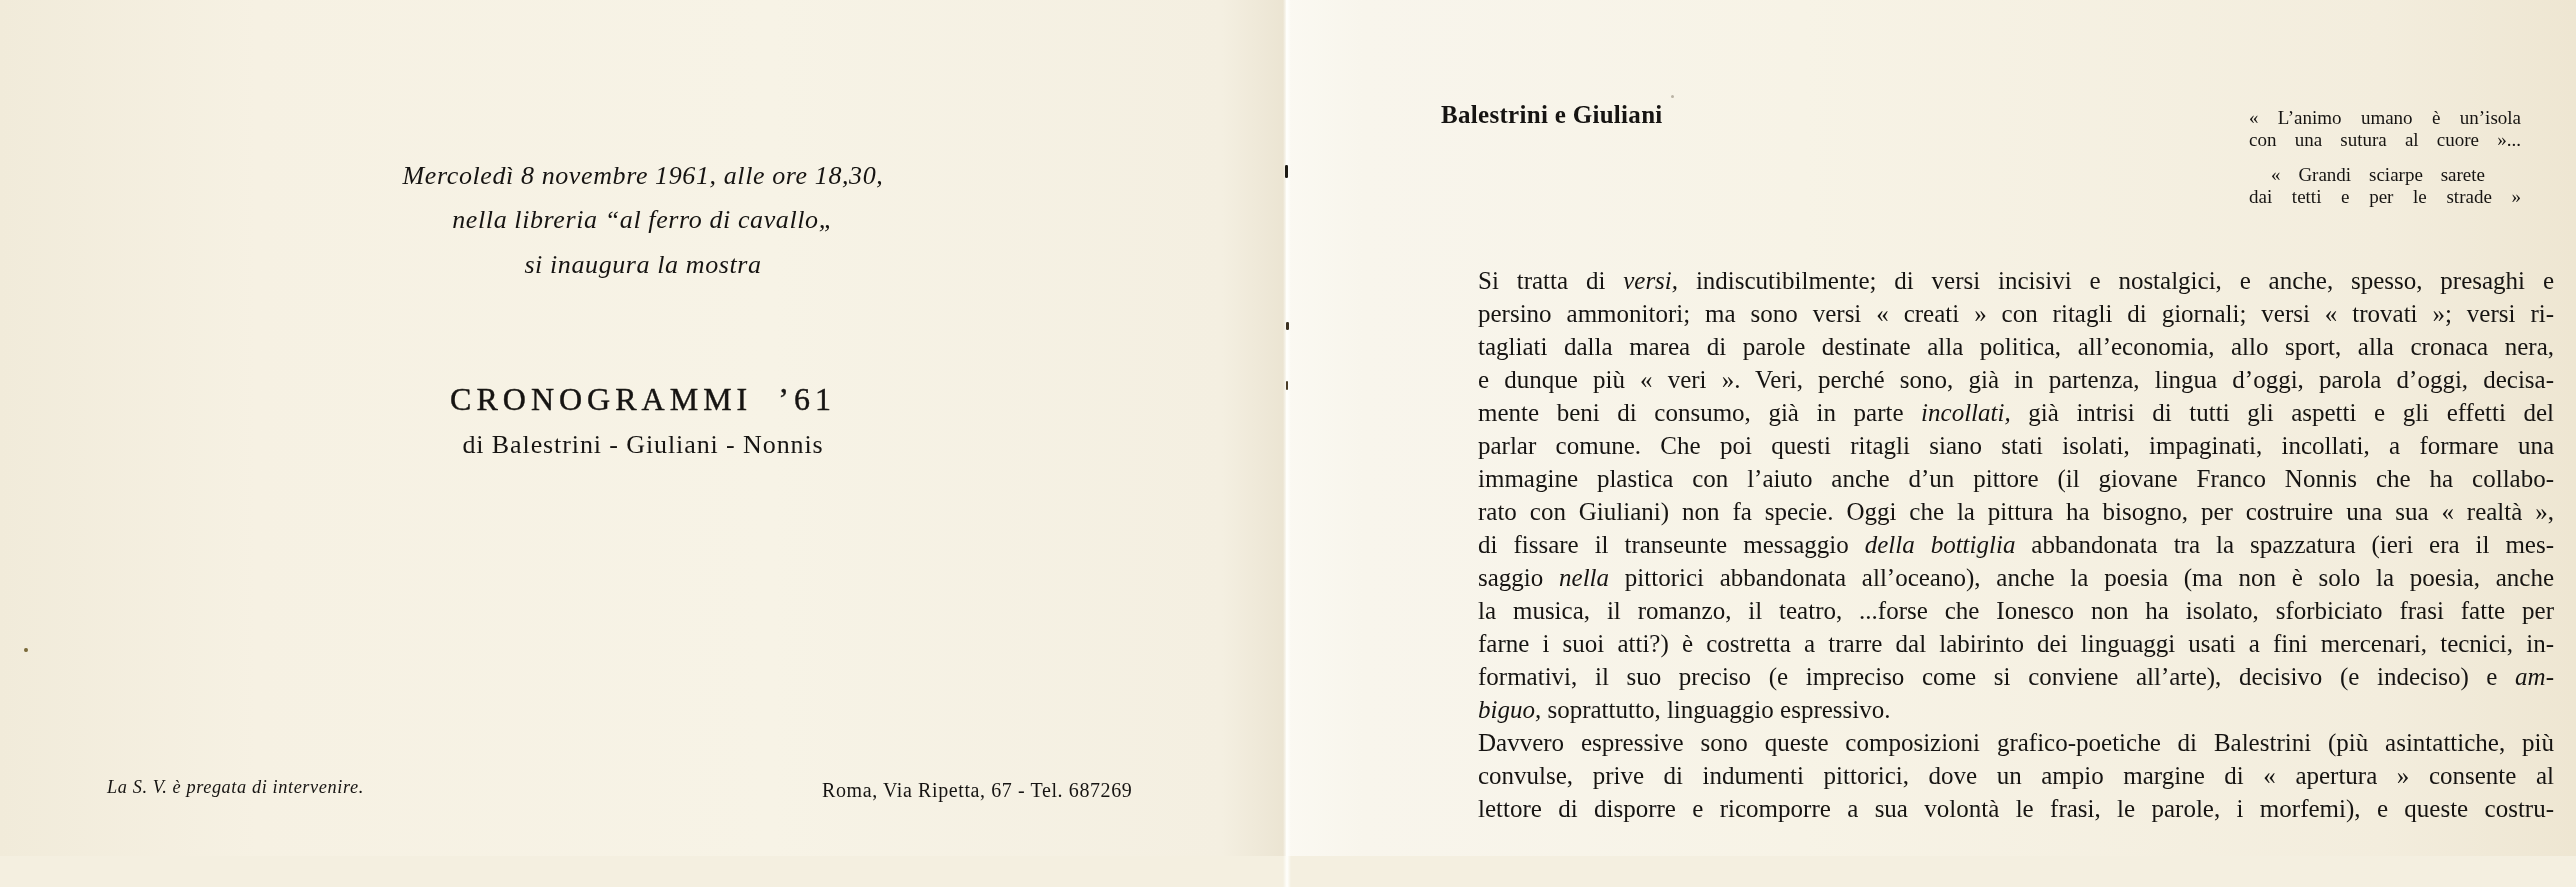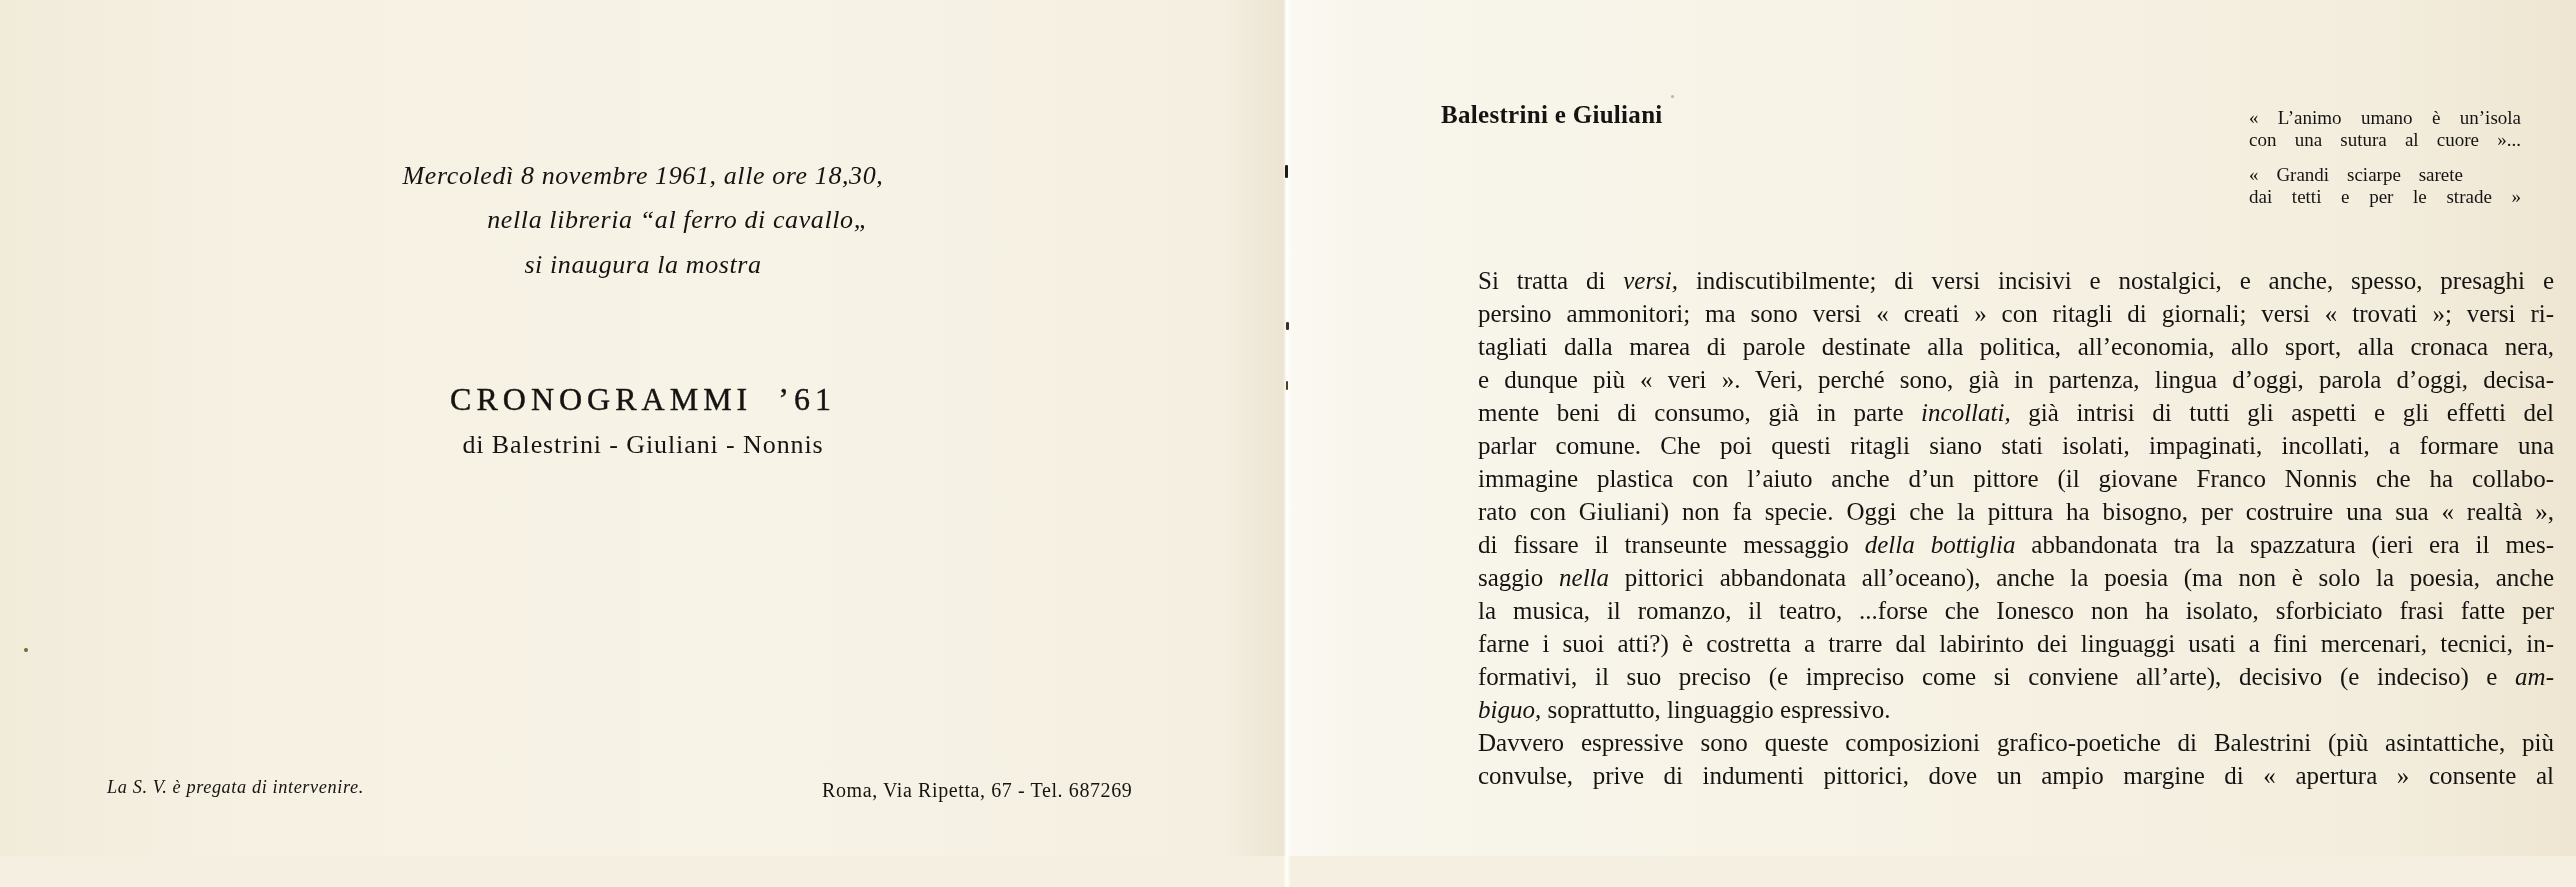--- a/index.html
+++ b/index.html
@@ -30,21 +30,21 @@
   .staple.s3 { left: 1286px; top: 381px; width: 1.9px; height: 8.8px; background: #4a3c26; }
   .speck { position: absolute; border-radius: 50%; background: #8a7a55; }
 
   
   .abs { position: absolute; white-space: nowrap; }
   .center-col { position: absolute; left: 0; width: 1286px; text-align: center; }
   .invite-line {
     font-style: italic; font-size: 26px; letter-spacing: 0.6px; line-height: 1;
   }
   .l1 { top: 163px; }
-  .l2 { top: 207px; margin-left: 35px; }
+  .l2 { top: 207px; }
   .l3 { top: 252px; }
   .title {
     top: 381px; font-size: 32px; letter-spacing: 5px; font-weight: normal;
     -webkit-text-stroke: 0.4px #161412;
   }
   .subtitle {
     top: 430px; font-size: 26px; font-weight: normal; letter-spacing: 0.9px;
   }
   .footer-left {
     left: 107px; top: 777px; font-style: italic; font-size: 18.3px; letter-spacing: 0.6px;
@@ -91,37 +91,38 @@
   <div class="fold"></div>
   <div class="staple s1"></div>
   <div class="staple s2"></div>
   <div class="staple s3"></div>
 
   <div class="abs article-title">Balestrini e Giuliani</div>
 
   <div class="epigraph">
     <span class="q">« L’animo umano è un’isola</span>
     <span class="q">con una sutura al cuore »...</span>
-    <span class="q gap" style="width:214px;">« Grandi sciarpe sarete</span>
+    <span class="q gap" style="width:214px;margin-left:22px;">« Grandi sciarpe sarete</span>
     <span class="q">dai tetti e per le strade »</span>
   </div>
 
   <div class="body-text" id="body-text">
       <span class="body-line"><span>Si tratta di </span><i>versi,</i><span> indiscutibilmente; di versi incisivi e nostalgici, e anche, spesso, presaghi e</span></span>
       <span class="body-line"><span>persino ammonitori; ma sono versi « creati » con ritagli di giornali; versi « trovati »; versi ri-</span></span>
       <span class="body-line"><span>tagliati dalla marea di parole destinate alla politica, all’economia, allo sport, alla cronaca nera,</span></span>
       <span class="body-line"><span>e dunque più « veri ». Veri, perché sono, già in partenza, lingua d’oggi, parola d’oggi, decisa-</span></span>
       <span class="body-line"><span>mente beni di consumo, già in parte </span><i>incollati,</i><span> già intrisi di tutti gli aspetti e gli effetti del</span></span>
       <span class="body-line"><span>parlar comune. Che poi questi ritagli siano stati isolati, impaginati, incollati, a formare una</span></span>
       <span class="body-line"><span>immagine plastica con l’aiuto anche d’un pittore (il giovane Franco Nonnis che ha collabo-</span></span>
       <span class="body-line"><span>rato con Giuliani) non fa specie. Oggi che la pittura ha bisogno, per costruire una sua « realtà »,</span></span>
       <span class="body-line"><span>di fissare il transeunte messaggio </span><i>della bottiglia</i><span> abbandonata tra la spazzatura (ieri era il mes-</span></span>
       <span class="body-line"><span>saggio </span><i>nella</i><span> pittorici abbandonata all’oceano), anche la poesia (ma non è solo la poesia, anche</span></span>
       <span class="body-line"><span>la musica, il romanzo, il teatro, ...forse che Ionesco non ha isolato, sforbiciato frasi fatte per</span></span>
       <span class="body-line"><span>farne i suoi atti?) è costretta a trarre dal labirinto dei linguaggi usati a fini mercenari, tecnici, in-</span></span>
       <span class="body-line"><span>formativi, il suo preciso (e impreciso come si conviene all’arte), decisivo (e indeciso) e </span><i>am-</i></span>
       <span class="body-line last"><i>biguo,</i><span> soprattutto, linguaggio espressivo.</span></span>
       <span class="body-line"><span>Davvero espressive sono queste composizioni grafico-poetiche di Balestrini (più asintattiche, più</span></span>
       <span class="body-line"><span>convulse, prive di indumenti pittorici, dove un ampio margine di « apertura » consente al</span></span>
+      <span class="body-line"><span>lettore di disporre e ricomporre a sua volontà le frasi, le parole, i morfemi), e queste costru-</span></span>
     </div>
 
 </div>
 
 
 </body></html>

